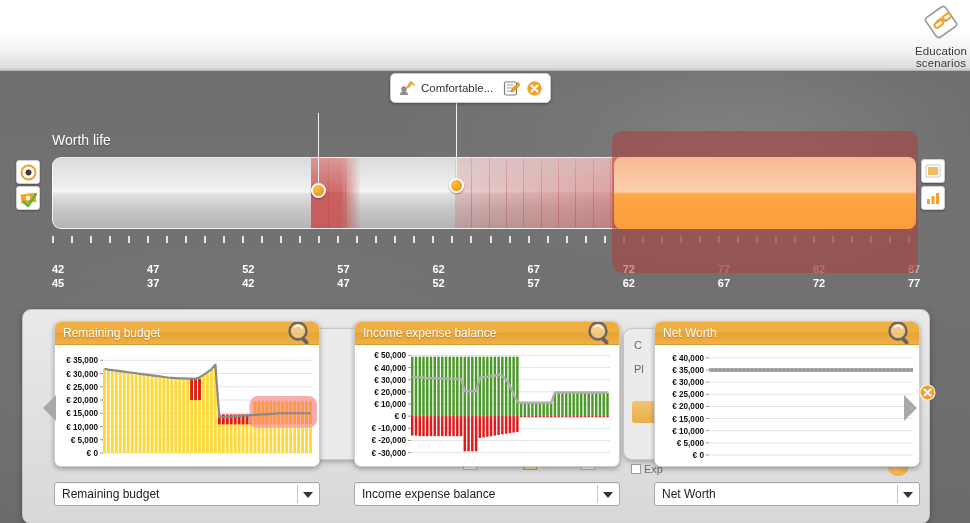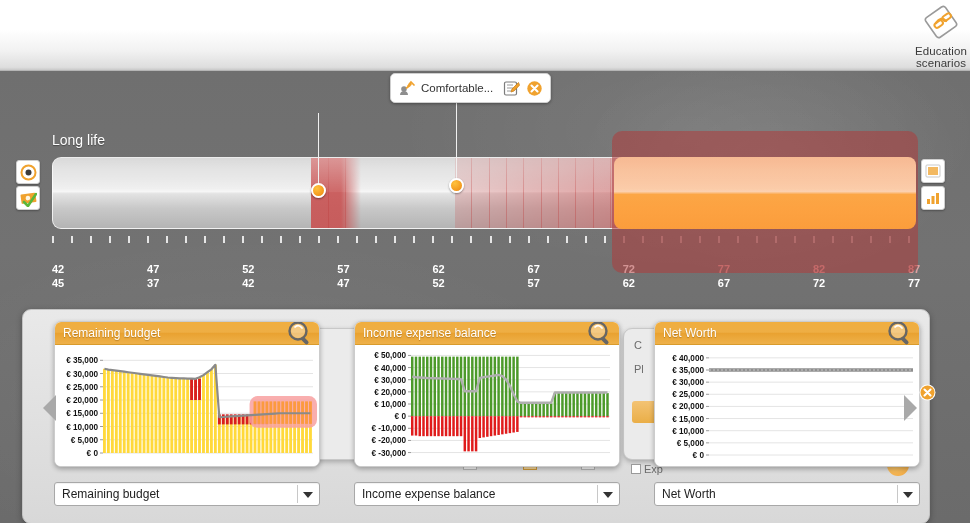--- a/index.html
+++ b/index.html
@@ -200,21 +200,21 @@
       </svg>
     </span>
     <span class="c-btn">
       <svg width="17" height="17" viewBox="0 0 17 17">
         <circle cx="8.5" cy="8.5" r="7.2" fill="#f0a22e"></circle>
         <path d="M5.5 5.5 L11.5 11.5 M11.5 5.5 L5.5 11.5" stroke="#fff" stroke-width="2.1" stroke-linecap="round"></path>
       </svg>
     </span>
   </div>
 
-  <div id="tl-title">Long life</div>
+  <div id="tl-title">Worth life</div>
 
   <div class="sq-btn" style="left:16px; top:89px;">
     <svg width="17" height="17" viewBox="0 0 17 17">
       <circle cx="8.5" cy="8.5" r="7" fill="none" stroke="#f0a22e" stroke-width="2"></circle>
       <circle cx="8.5" cy="8.5" r="3" fill="#3b3b3b"></circle>
     </svg>
   </div>
   <div class="sq-btn" style="left:16px; top:115px;">
     <svg width="17" height="17" viewBox="0 0 17 17">
       <rect x="1" y="3.5" width="15" height="9.5" rx="1" fill="#f0a22e" transform="rotate(-8 8.5 8.5)"></rect>

